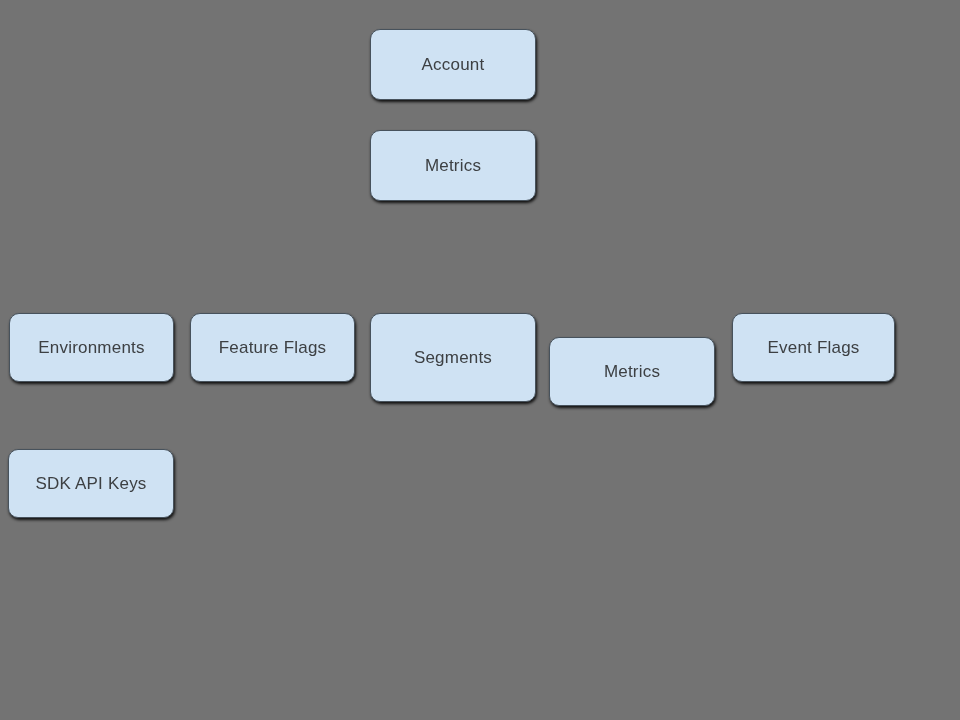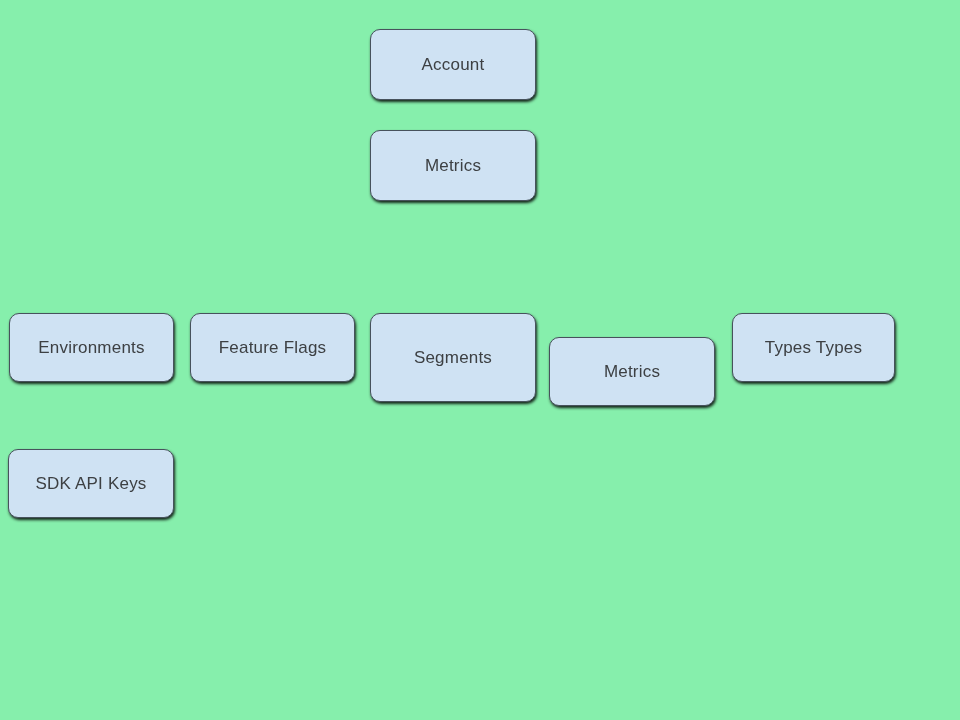--- a/index.html
+++ b/index.html
@@ -4,21 +4,21 @@
 <style>
   html, body {
     margin: 0;
     padding: 0;
     background: #000000;
   }
   .canvas {
     position: relative;
     width: 960px;
     height: 720px;
-    background: #86efac;
+    background: #737373;
     overflow: hidden;
     font-family: "Liberation Sans", sans-serif;
   }
   .node {
     position: absolute;
     background: #cfe2f3;
     border: 1px solid #47525c;
     border-radius: 10px;
     box-shadow: 1px 2px 3px rgba(0,0,0,0.85);
     display: flex;
@@ -58,18 +58,18 @@
   <div class="node n-environments">
     <span>Environments</span>
   </div>
   <div class="node n-segments">
     <span>Segments</span>
   </div>
   <div class="node n-metrics">
     <span>Metrics</span>
   </div>
   <div class="node n-event-types">
-    <span>Types Types</span>
+    <span>Event Flags</span>
   </div>
   <div class="node n-sdk-api-keys">
     <span>SDK API Keys</span>
   </div>
 </div>
 
 </body></html>

